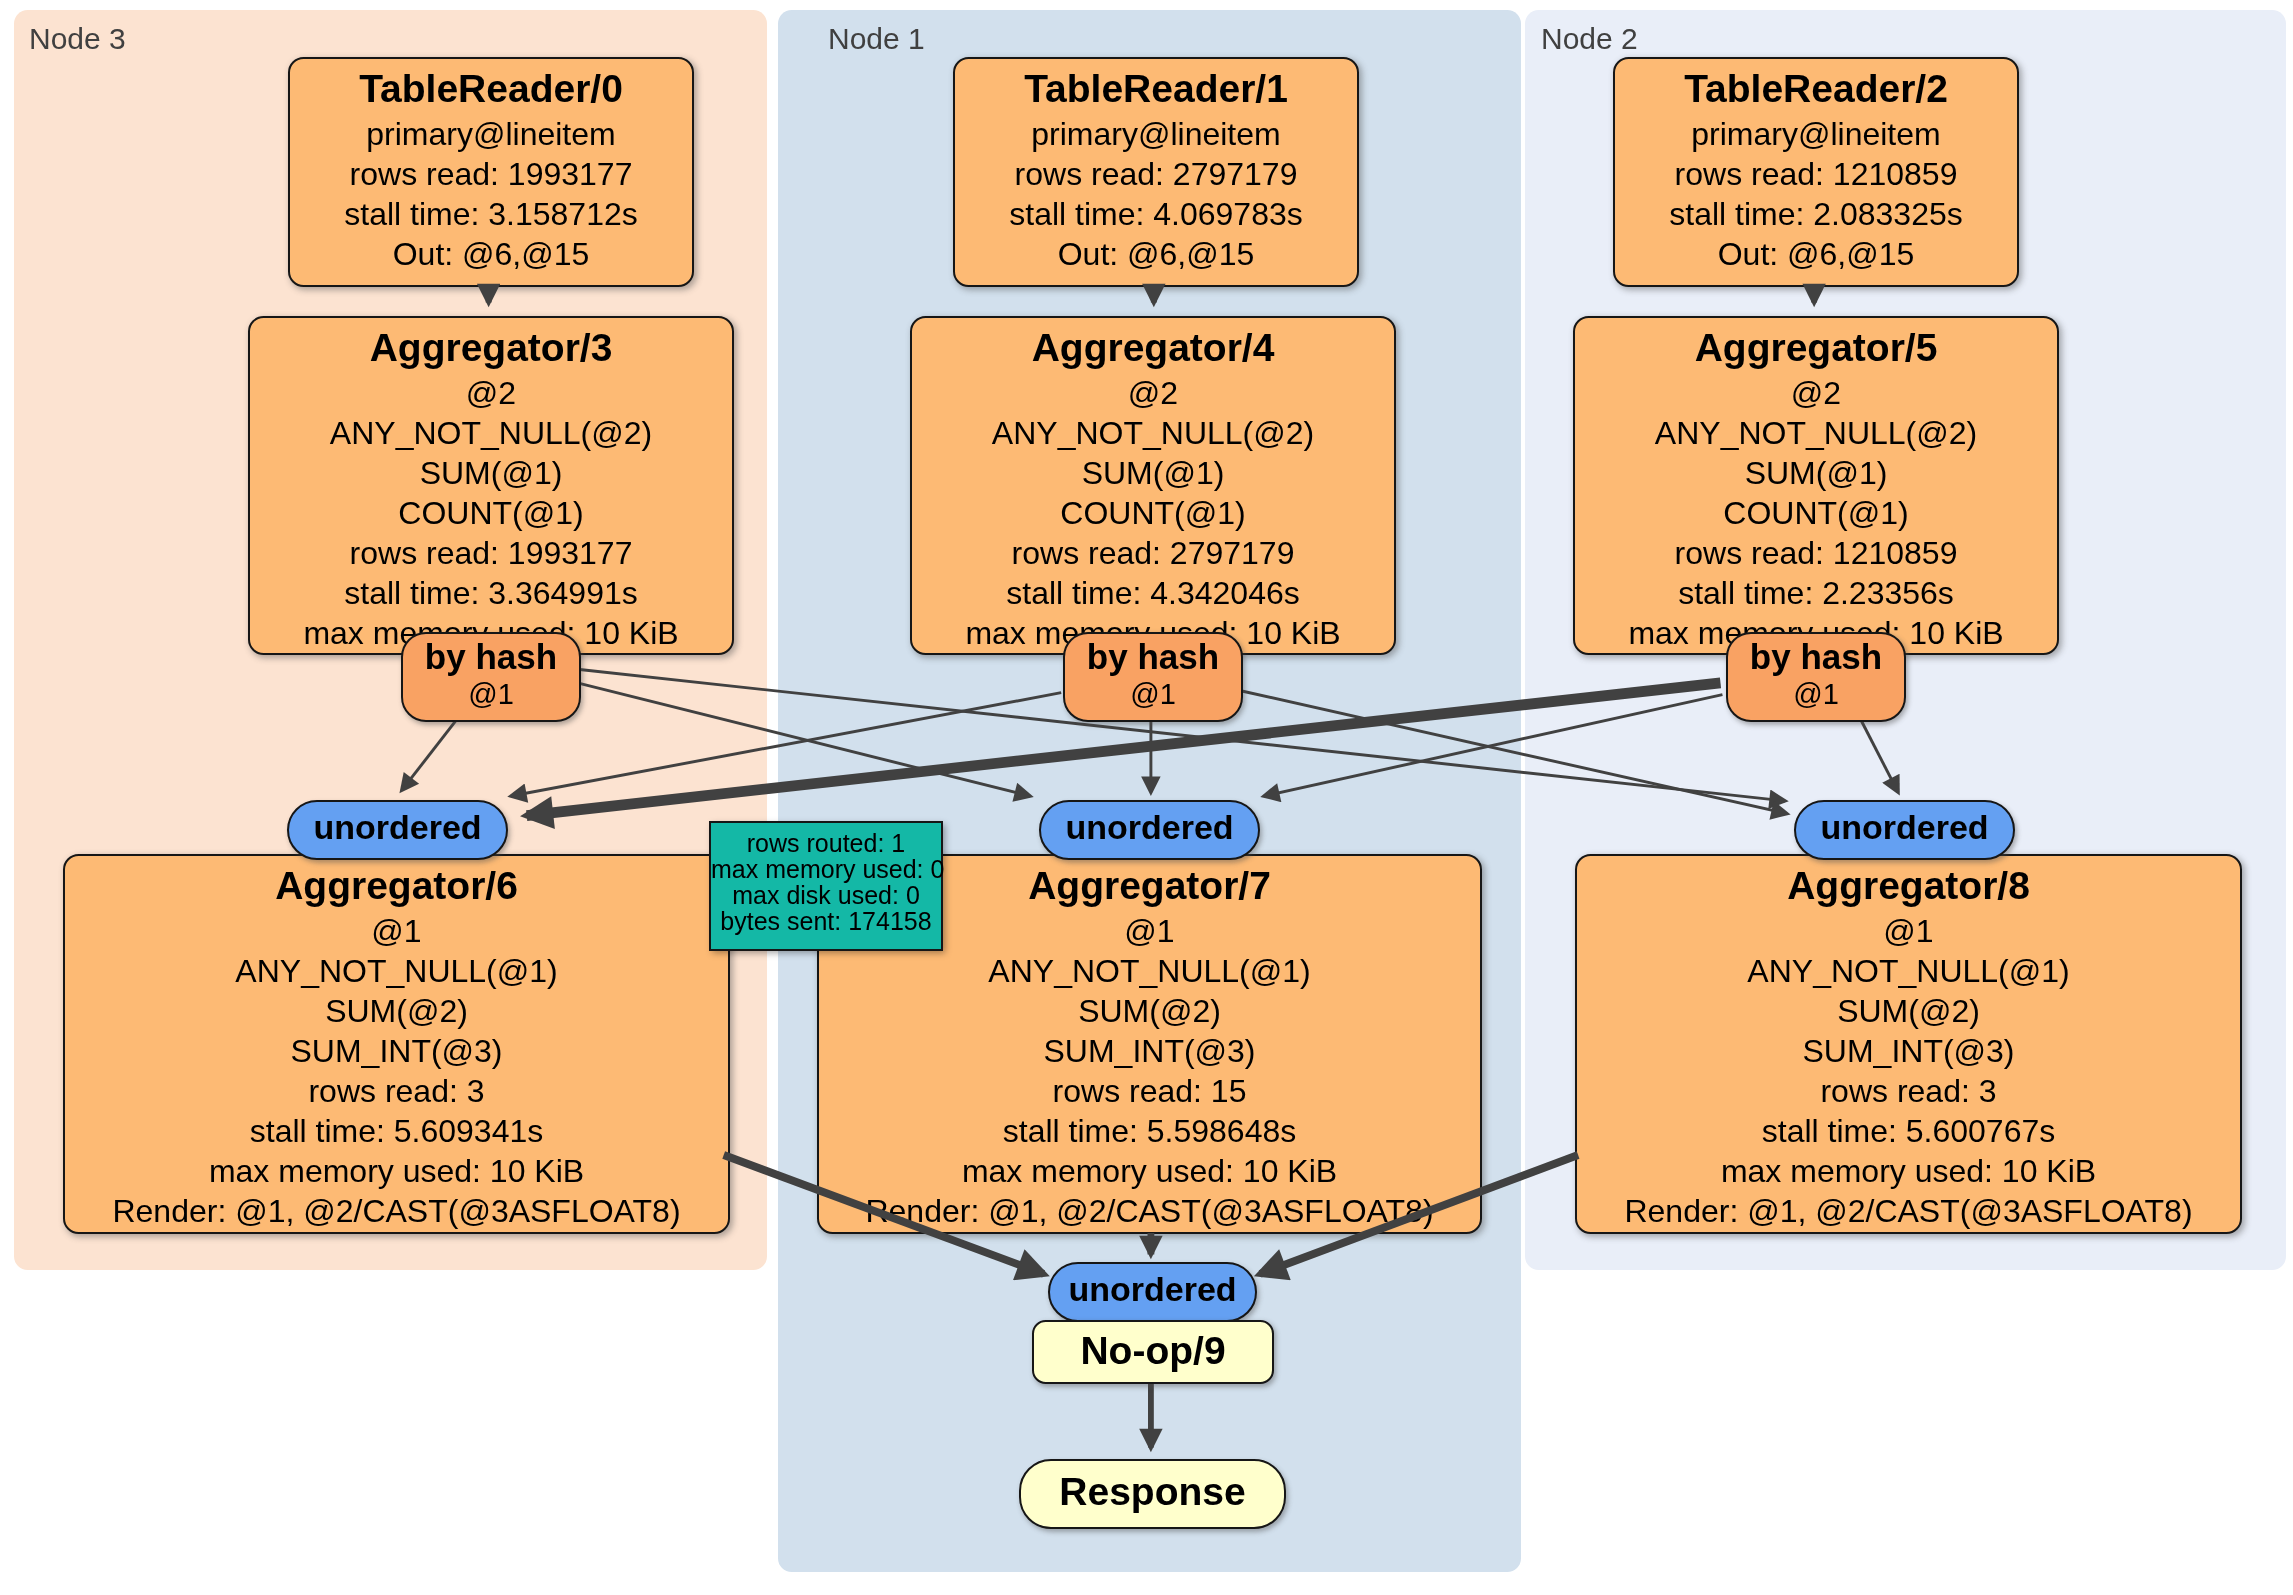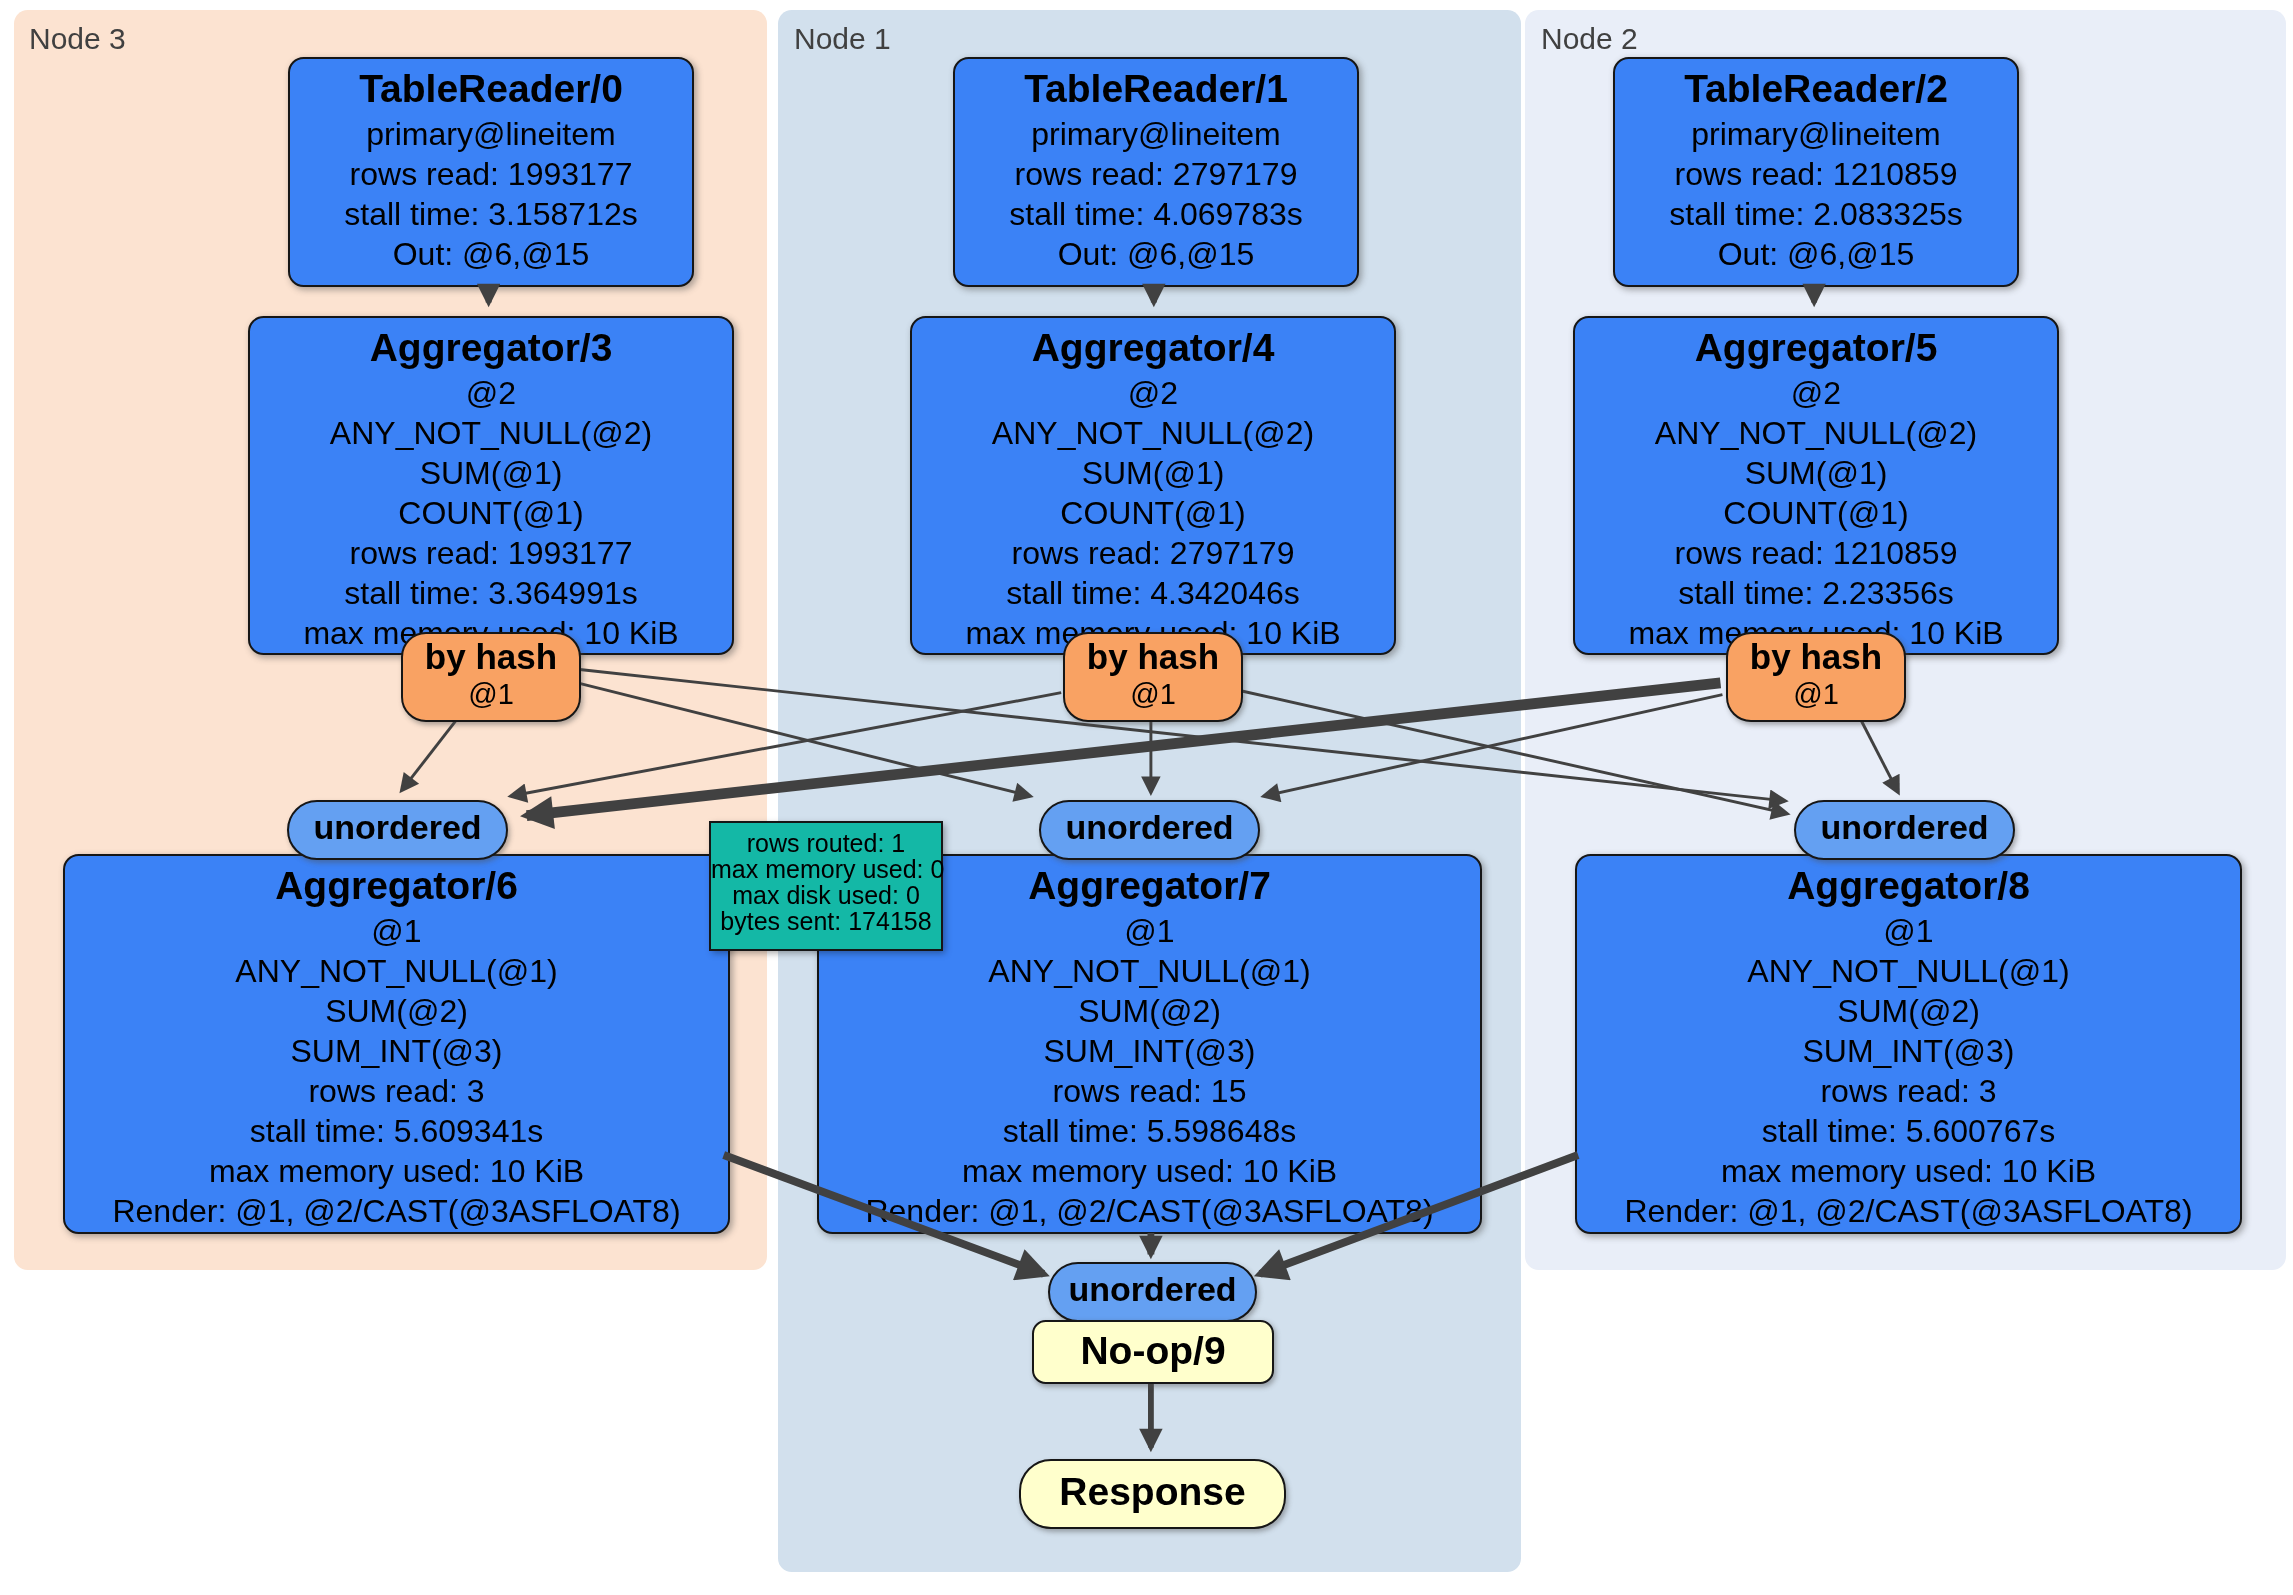--- a/index.html
+++ b/index.html
@@ -1,20 +1,20 @@
 <!DOCTYPE html>
 <html><head>
 <meta charset="utf-8">
 <style>
   html,body{margin:0;padding:0;background:#ffffff;}
   #canvas{position:relative;width:2294px;height:1596px;background:#ffffff;overflow:hidden;
           font-family:"Liberation Sans","DejaVu Sans",sans-serif;color:#000;}
   .panel{position:absolute;border-radius:13.7px;}
   .plabel{position:absolute;font-size:30px;color:#404040;}
-  .op{position:absolute;background:#3b82f6;border:2.9px solid #161616;border-radius:15.6px;
+  .op{position:absolute;background:#fdba74;border:2.9px solid #161616;border-radius:15.6px;
       box-shadow:2.9px 2.9px 5.9px rgba(80,80,80,.45);text-align:center;z-index:4;}
   .op .t{font-weight:bold;font-size:39px;line-height:51px;padding-top:3.9px;white-space:nowrap;}
   .op .l{font-size:32px;line-height:40px;white-space:nowrap;}
   .router{position:absolute;background:#F9A263;border:2.9px solid #161616;border-radius:25px;
       text-align:center;z-index:10;box-shadow:2px 2.9px 4.9px rgba(80,80,80,.45);}
   .router .rt{font-weight:bold;font-size:35px;line-height:45px;padding-top:0;}
   .router .rd{font-size:29px;line-height:31px;}
   .pill{position:absolute;background:#64A0F2;border:2.9px solid #161616;border-radius:31px;
       text-align:center;font-weight:bold;font-size:34px;z-index:10;
       box-shadow:2px 2.9px 4.9px rgba(80,80,80,.45);}
@@ -29,21 +29,21 @@
 </head>
 <body>
 
 <div id="canvas">
 
   <div class="panel" style="left:13.7px;top:9.8px;width:753px;height:1260px;background:#FCE3D1;"></div>
   <div class="panel" style="left:778px;top:9.8px;width:743px;height:1562px;background:#D2E0ED;"></div>
   <div class="panel" style="left:1525px;top:9.8px;width:761px;height:1260px;background:#E9EEF8;"></div>
 
   <div class="plabel" style="left:29px;top:21.5px;">Node 3</div>
-  <div class="plabel" style="left:794px;top:21.5px;text-align:right;">Node 1</div>
+  <div class="plabel" style="left:828px;top:21.5px;text-align:right;">Node 1</div>
   <div class="plabel" style="left:1541px;top:21.5px;">Node 2</div>
 
   <svg id="edges" width="2294" height="1596" viewBox="0 0 2352 1636">
     <defs>
       <marker id="ah-s" markerUnits="userSpaceOnUse" markerWidth="24" markerHeight="20" viewBox="0 0 10 10" refX="8" refY="5" orient="auto">
           <path d="M0,0 L10,5 L0,10 z" fill="#414141"></path>
         </marker>
       <marker id="ah-m" markerUnits="userSpaceOnUse" markerWidth="28" markerHeight="24" viewBox="0 0 10 10" refX="8" refY="5" orient="auto">
           <path d="M0,0 L10,5 L0,10 z" fill="#414141"></path>
         </marker>

